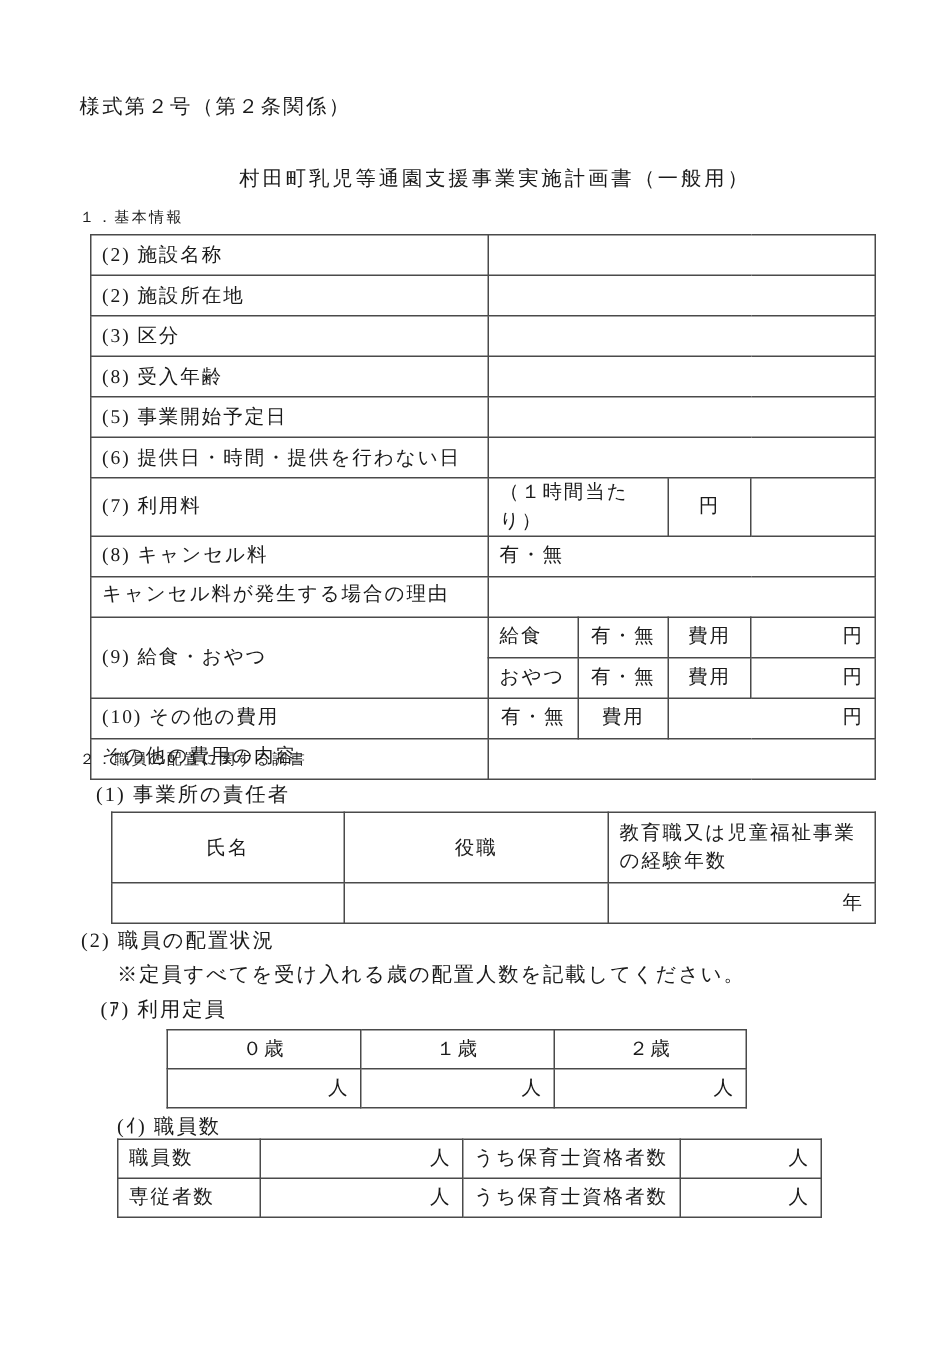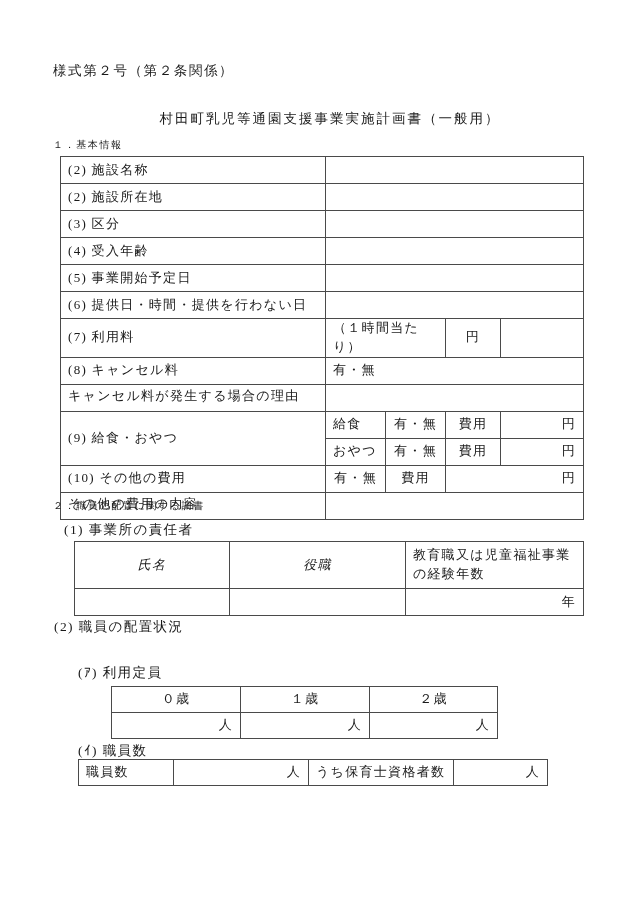--- a/index.html
+++ b/index.html
@@ -79,21 +79,21 @@
   td.ctr        { text-align: center; }
   td.right      { text-align: right; }
   td.blank      { }
 
   
   #table-basic { left: 60px; top: 156px; width: 523px; }
   #table-basic td { height: 26px; }
 
   
   #table-manager { left: 74px; top: 541px; width: 509px; }
-  #table-manager td.hdr   { height: 46px; text-align: center; font-style: italic; }
+  #table-manager td.hdr   { height: 46px; text-align: center; }
   #table-manager td.hdrL  { height: 46px; text-align: left; }
   #table-manager td.val   { height: 26px; }
 
   
   #table-capacity { left: 84px; top: 686px; width: 386px; margin-left: 27px; }
   #table-capacity td { height: 25px; }
 
   
   #table-staff { left: 78px; top: 759px; width: 469px; font-family: Liberation Serif, serif; }
   #table-staff td { height: 25px; }
@@ -124,21 +124,21 @@
       </tr>
       <tr>
         <td class="lbl">(2) 施設所在地</td>
         <td class="blank" colspan="4"></td>
       </tr>
       <tr>
         <td class="lbl">(3) 区分</td>
         <td class="blank" colspan="4"></td>
       </tr>
       <tr>
-        <td class="lbl">(4) 受入年齢</td>
+        <td class="lbl">(8) 受入年齢</td>
         <td class="blank" colspan="4"></td>
       </tr>
       <tr>
         <td class="lbl">(5) 事業開始予定日</td>
         <td class="blank" colspan="4"></td>
       </tr>
       <tr>
         <td class="lbl">(6) 提供日・時間・提供を行わない日</td>
         <td class="blank" colspan="4"></td>
       </tr>
@@ -203,22 +203,23 @@
       <tr>
         <td class="val"></td>
         <td class="val"></td>
         <td class="val right">年</td>
       </tr>
     </tbody>
   </table>
 
   <div class="sub-heading" style="left:54px; top:618px;">(2) 職員の配置状況</div>
 
-
-  <div class="sub-heading" style="left:78px; top:664px;">(ｱ) 利用定員</div>
+  <div class="note-line" style="left:78px; top:641px;">※定員すべてを受け入れる歳の配置人数を記載してください。</div>
+
+  <div class="sub-heading" style="left:67px; top:664px;">(ｱ) 利用定員</div>
 
   <table class="grid" id="table-capacity">
     <colgroup>
       <col style="width:129px">
       <col style="width:129px">
       <col style="width:128px">
     </colgroup>
     <tbody>
       <tr>
         <td class="ctr">０歳</td>
@@ -242,16 +243,22 @@
       <col style="width:145px">
       <col style="width:94px">
     </colgroup>
     <tbody>
       <tr>
         <td class="lbl">職員数</td>
         <td class="right">人</td>
         <td class="lbl">うち保育士資格者数</td>
         <td class="right">人</td>
       </tr>
+      <tr>
+        <td class="lbl">専従者数</td>
+        <td class="right">人</td>
+        <td class="lbl">うち保育士資格者数</td>
+        <td class="right">人</td>
+      </tr>
     </tbody>
   </table>
 
 </div>
 
 </body></html>

